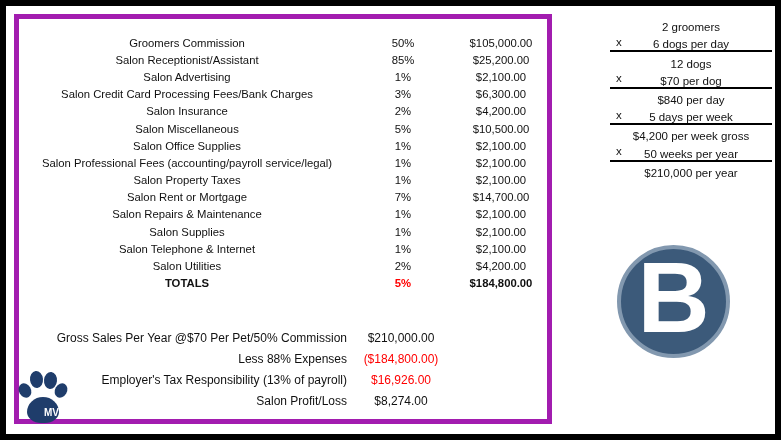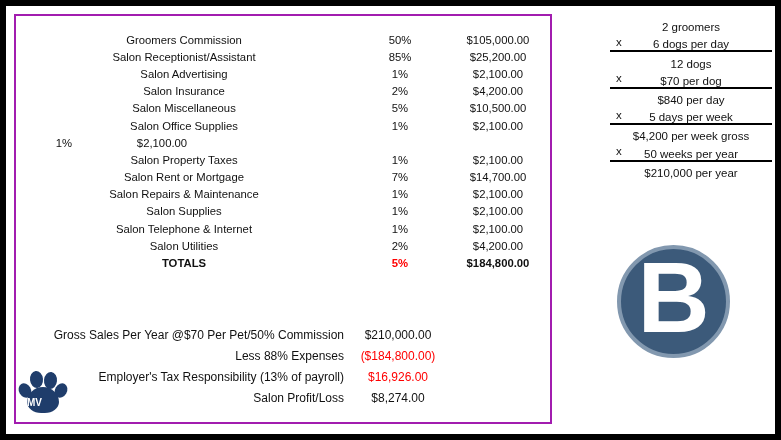--- a/index.html
+++ b/index.html
@@ -3,21 +3,21 @@
 <meta charset="utf-8">
 <style>
   html,body{margin:0;padding:0;}
   body{
     width:781px;height:440px;position:relative;background:#fff;
     font-family:"Liberation Sans",sans-serif;color:#111;overflow:hidden;
   }
   .outer-frame{position:absolute;inset:0;border:6px solid #000;pointer-events:none;}
   .main-box{
     position:absolute;left:14px;top:14px;width:538px;height:410px;
-    border:2px solid #a21caf;box-sizing:border-box;background:#fff;
+    border:5px solid #a21caf;box-sizing:border-box;background:#fff;
   }
   
   .expense-table{position:absolute;left:0;top:15px;width:532px;}
   .t-row{display:flex;height:17.2px;align-items:center;font-size:11.3px;}
   .col-label{width:336px;text-align:center;}
   .col-pct{width:96px;text-align:center;}
   .col-amt{width:100px;text-align:center;}
   .totals-row{font-weight:bold;}
   .red{color:#FF0000;}
   
@@ -37,23 +37,23 @@
   }
   .badge-letter{font-size:100px;font-weight:bold;line-height:1;margin-top:-10px;}
   
   .paw{position:absolute;left:19px;top:371px;width:48px;height:49px;}
   .paw .toe{position:absolute;border-radius:50%;}
   .toe-outer-left{width:12px;height:15px;left:0px;top:12px;transform:rotate(-30deg);}
   .toe-mid-left{width:13px;height:17px;left:11px;top:0px;transform:rotate(-6deg);}
   .toe-mid-right{width:13px;height:17px;left:25px;top:0.5px;transform:rotate(6deg);}
   .toe-outer-right{width:12px;height:15px;left:36px;top:12px;transform:rotate(30deg);}
   .paw .pad{
-    position:absolute;left:8px;top:16px;width:32px;height:26px;
+    position:absolute;left:8px;top:26px;width:32px;height:26px;
     border-radius:52% 52% 46% 46% / 60% 60% 44% 44%;
-    display:flex;align-items:center;justify-content:flex-start;
+    display:flex;align-items:center;justify-content:flex-end;
   }
   .paw .pad span{color:#fff;font-size:10px;font-weight:bold;letter-spacing:0px;margin-top:4px;}
 </style>
 </head>
 <body>
 
 <div class="main-box">
 
   <div class="expense-table">
     <div id="expense-rows">
@@ -66,35 +66,41 @@
           <span class="col-label">Salon Receptionist/Assistant</span>
           <span class="col-pct">85%</span>
           <span class="col-amt">$25,200.00</span>
         </div>
         <div class="t-row">
           <span class="col-label">Salon Advertising</span>
           <span class="col-pct">1%</span>
           <span class="col-amt">$2,100.00</span>
         </div>
         <div class="t-row">
+          <span class="col-label">Salon Credit Card Processing Fees/Bank Charges</span>
+          <span class="col-pct">3%</span>
+          <span class="col-amt">$6,300.00</span>
+        </div>
+        <div class="t-row">
           <span class="col-label">Salon Insurance</span>
           <span class="col-pct">2%</span>
           <span class="col-amt">$4,200.00</span>
         </div>
         <div class="t-row">
           <span class="col-label">Salon Miscellaneous</span>
           <span class="col-pct">5%</span>
           <span class="col-amt">$10,500.00</span>
         </div>
         <div class="t-row">
           <span class="col-label">Salon Office Supplies</span>
           <span class="col-pct">1%</span>
           <span class="col-amt">$2,100.00</span>
         </div>
         <div class="t-row">
+          <span class="col-label">Salon Professional Fees (accounting/payroll service/legal)</span>
           <span class="col-pct">1%</span>
           <span class="col-amt">$2,100.00</span>
         </div>
         <div class="t-row">
           <span class="col-label">Salon Property Taxes</span>
           <span class="col-pct">1%</span>
           <span class="col-amt">$2,100.00</span>
         </div>
         <div class="t-row">
           <span class="col-label">Salon Rent or Mortgage</span>

